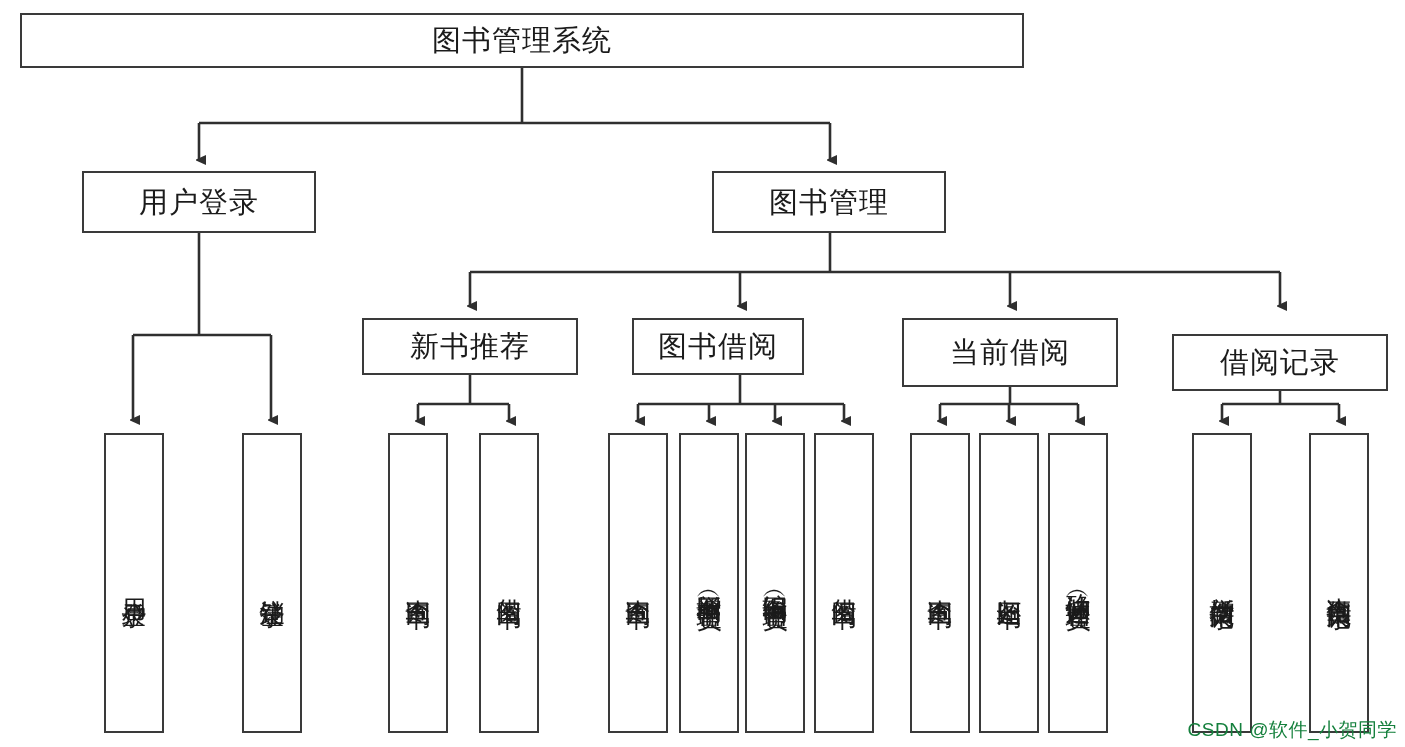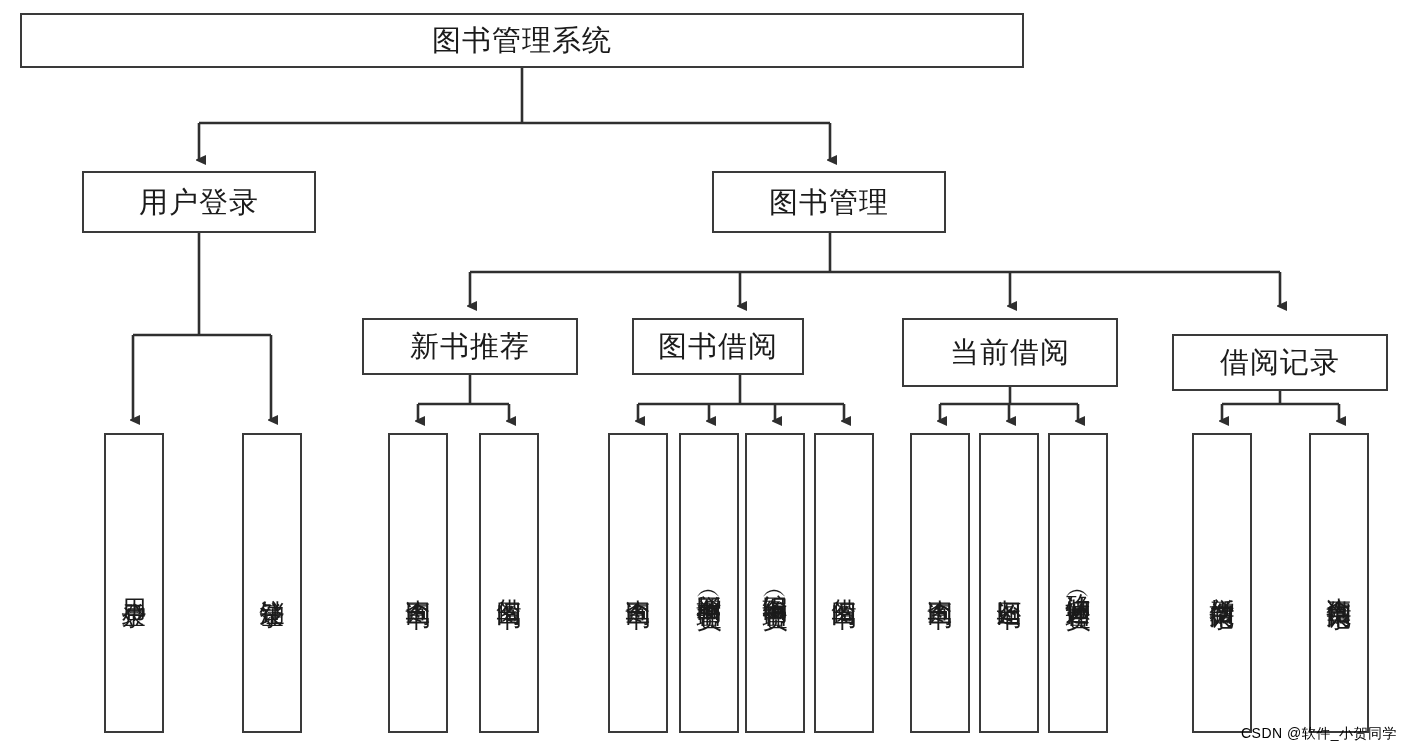--- a/index.html
+++ b/index.html
@@ -46,22 +46,22 @@
   .node.vert .lbl{
     writing-mode:vertical-rl;
     text-orientation:upright;
     display:block;
     text-align:center;
   }
   .watermark{
     position:absolute;
     right:8px;
     bottom:4px;
-    font-size:14px;
-    color:#000000;
+    font-size:19px;
+    color:#15803d;
     letter-spacing:0.5px;
     white-space:nowrap;
     user-select:none;
   }
 </style>
 </head>
 <body>
 
 <div id="stage">
 

